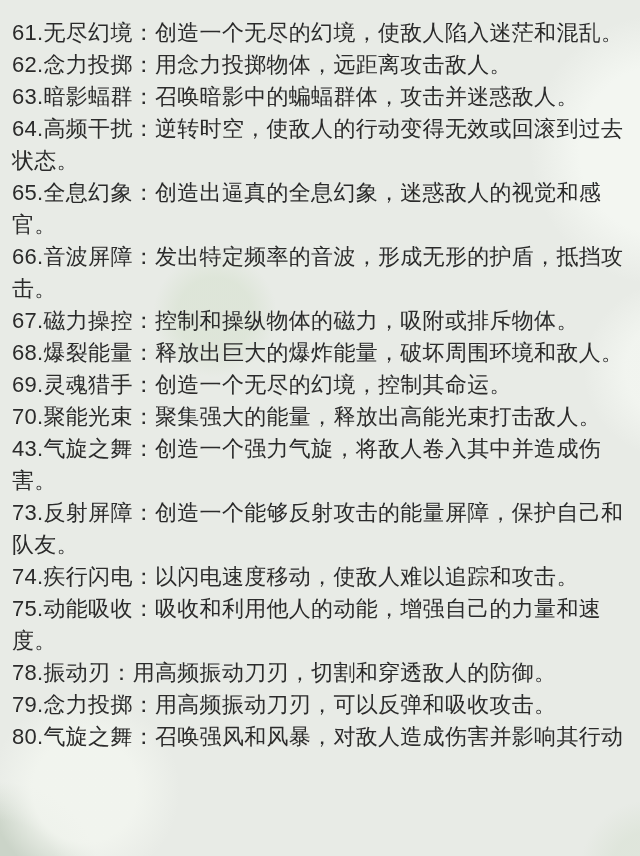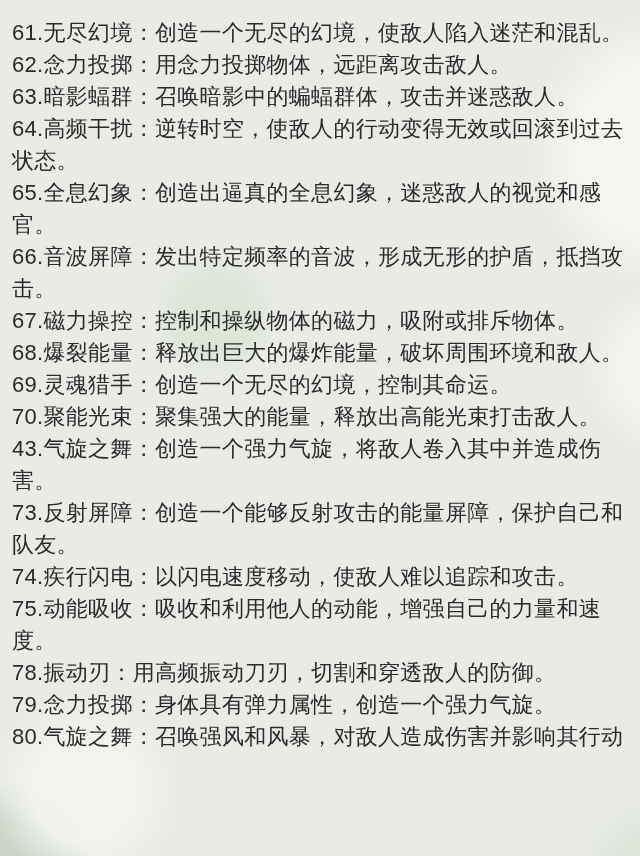--- a/index.html
+++ b/index.html
@@ -49,15 +49,15 @@
   <p class="item"><span>66.</span><span>音波屏障：</span><span>发出特定频率的音波，形成无形的护盾，抵挡攻击。</span></p>
   <p class="item"><span>67.</span><span>磁力操控：</span><span>控制和操纵物体的磁力，吸附或排斥物体。</span></p>
   <p class="item"><span>68.</span><span>爆裂能量：</span><span>释放出巨大的爆炸能量，破坏周围环境和敌人。</span></p>
   <p class="item"><span>69.</span><span>灵魂猎手：</span><span>创造一个无尽的幻境，控制其命运。</span></p>
   <p class="item"><span>70.</span><span>聚能光束：</span><span>聚集强大的能量，释放出高能光束打击敌人。</span></p>
   <p class="item"><span>43.</span><span>气旋之舞：</span><span>创造一个强力气旋，将敌人卷入其中并造成伤害。</span></p>
   <p class="item"><span>73.</span><span>反射屏障：</span><span>创造一个能够反射攻击的能量屏障，保护自己和队友。</span></p>
   <p class="item"><span>74.</span><span>疾行闪电：</span><span>以闪电速度移动，使敌人难以追踪和攻击。</span></p>
   <p class="item"><span>75.</span><span>动能吸收：</span><span>吸收和利用他人的动能，增强自己的力量和速度。</span></p>
   <p class="item"><span>78.</span><span>振动刃：</span><span>用高频振动刀刃，切割和穿透敌人的防御。</span></p>
-  <p class="item"><span>79.</span><span>念力投掷：</span><span>身体具有弹力属性，创造一个强力气旋。</span></p>
+  <p class="item"><span>79.</span><span>念力投掷：</span><span>用高频振动刀刃，可以反弹和吸收攻击。</span></p>
   <p class="item"><span>80.</span><span>气旋之舞：</span><span>召唤强风和风暴，对敌人造成伤害并影响其行动</span></p>
 </div>
 
 </body></html>

